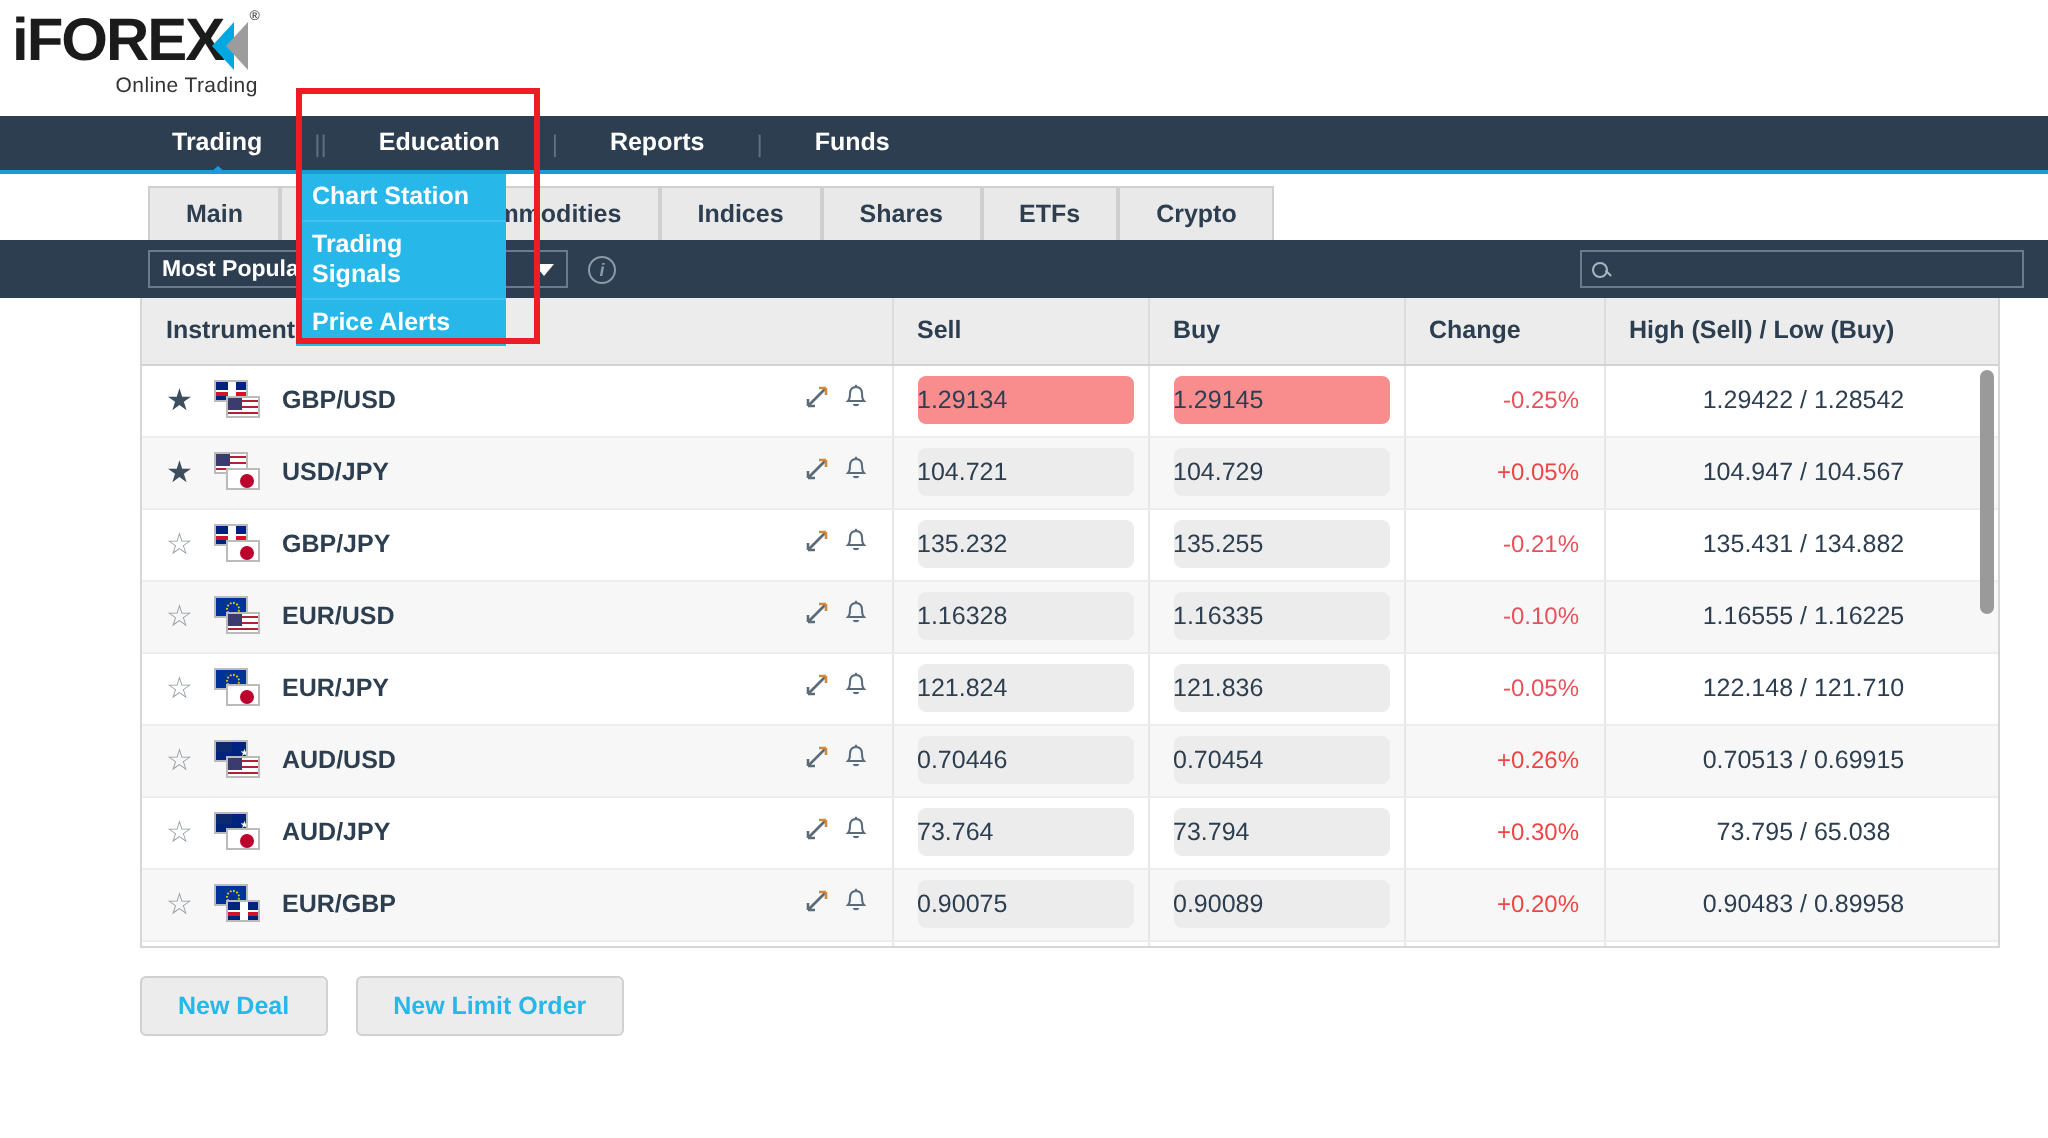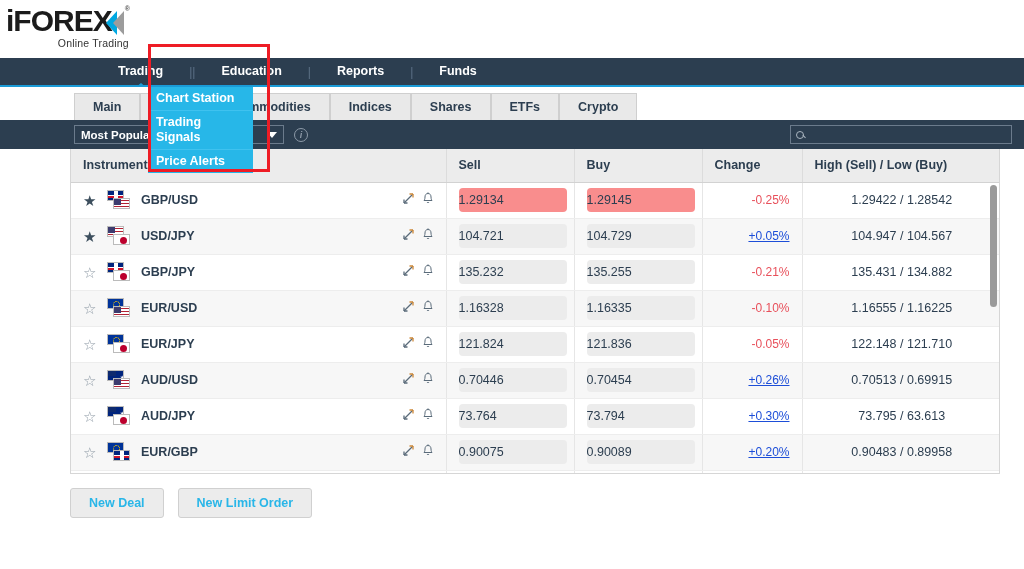--- a/index.html
+++ b/index.html
@@ -17,21 +17,21 @@
   .logo { position:absolute; left:6px; top:6px; }
   .logo-main { font-size:30px; font-weight:bold; letter-spacing:-1px; line-height:30px; color:#1b1b1b; display:flex; align-items:flex-end; }
   .logo-i { color:#1b1b1b; }
   .logo-chev { display:inline-flex; margin-left:-2px; position:relative; top:-1px; }
   .chev { width:0; height:0; border-top:12px solid transparent; border-bottom:12px solid transparent; border-right:11px solid #00a8e1; margin-left:-4px; }
   .chev.grey { border-right-color:#9c9c9c; }
   .logo-reg { font-size:7px; vertical-align:top; color:#555; margin-left:1px; position:relative; top:-12px; }
   .logo-sub { font-size:10.5px; color:#333; text-align:right; margin-top:1px; letter-spacing:.2px; }
 
   
-  .nav { height:29px; background:#2c3e50; border-bottom:2px solid #1a9bd7; display:flex; align-items:center; padding-left:92px; position:relative; }
+  .nav { height:29px; background:#2c3e50; border-bottom:2px solid #1a9bd7; display:flex; align-items:center; padding-left:60px; position:relative; }
   .nav-item { color:#ffffff; font-size:12.5px; font-weight:bold; padding:0 26px; line-height:29px; cursor:pointer; position:relative; }
   .nav-sep { color:#5d7186; font-size:12px; }
   .nav-item.active::after {
     content:""; position:absolute; left:50%; bottom:-2px; transform:translateX(-50%);
     border-left:6px solid transparent; border-right:6px solid transparent; border-bottom:5px solid #1a9bd7;
   }
 
   
   .dropdown { position:absolute; left:148px; top:87px; width:105px; z-index:40; }
   .dd-item { background:#27b7e8; color:#ffffff; font-size:12.5px; font-weight:bold; padding:4px 8px; line-height:15px; cursor:pointer; border-bottom:1px solid #3fc2ef; }
@@ -71,21 +71,21 @@
   .flag.a { left:0; top:1px; }
   .flag.b { left:6px; top:9px; }
   .inst-name { font-size:12.5px; font-weight:bold; color:#2c3e50; margin-left:8px; }
   .row-icons { margin-left:auto; display:flex; gap:7px; align-items:center; }
   .icon-btn { cursor:pointer; line-height:1; }
 
   .price-pill { display:block; width:108px; margin:0 auto; text-align:left; background:#ececec; border-radius:4px; font-size:12.5px; color:#2c3e50; padding:5px 0; cursor:pointer; }
   .price-pill.down { background:#f98d8d; }
   .chg { text-align:right; font-size:12px; }
   .chg.neg { color:#e8505b; }
-  .chg.pos { color:#1d4ed8;text-decoration:underline; }
+  .chg.pos { color:#ef4444; }
   .hl { text-align:center; font-size:12.5px; color:#2c3e50; }
 
   .vscroll { position:absolute; right:2px; top:36px; width:7px; height:283px; background:transparent; }
   .vthumb { position:absolute; top:0; width:7px; height:122px; background:#9a9a9a; border-radius:4px; cursor:pointer; }
 
   
   .btnbar { padding:14px 0 0 70px; display:flex; gap:14px; }
   .btn { background:#ececec; border:1px solid #d0d0d0; border-radius:3px; color:#29b6e8; font-size:12.5px; font-weight:bold; padding:7px 18px; cursor:pointer; }
 
   
@@ -443,21 +443,21 @@
                 </span>
               </div>
             </td>
             <td>
               <span class="price-pill">73.764</span>
             </td>
             <td>
               <span class="price-pill">73.794</span>
             </td>
             <td class="chg pos">+0.30%</td>
-            <td class="hl">73.795 / 63.613</td>
+            <td class="hl">73.795 / 65.038</td>
           </tr>
           <tr>
             <td>
               <div class="inst-cell">
                 <span class="star off">☆</span>
                 <span class="flags">
                   <span class="flag a eu">
                     <span class="euc"></span>
                   </span>
                   <span class="flag b uk">

